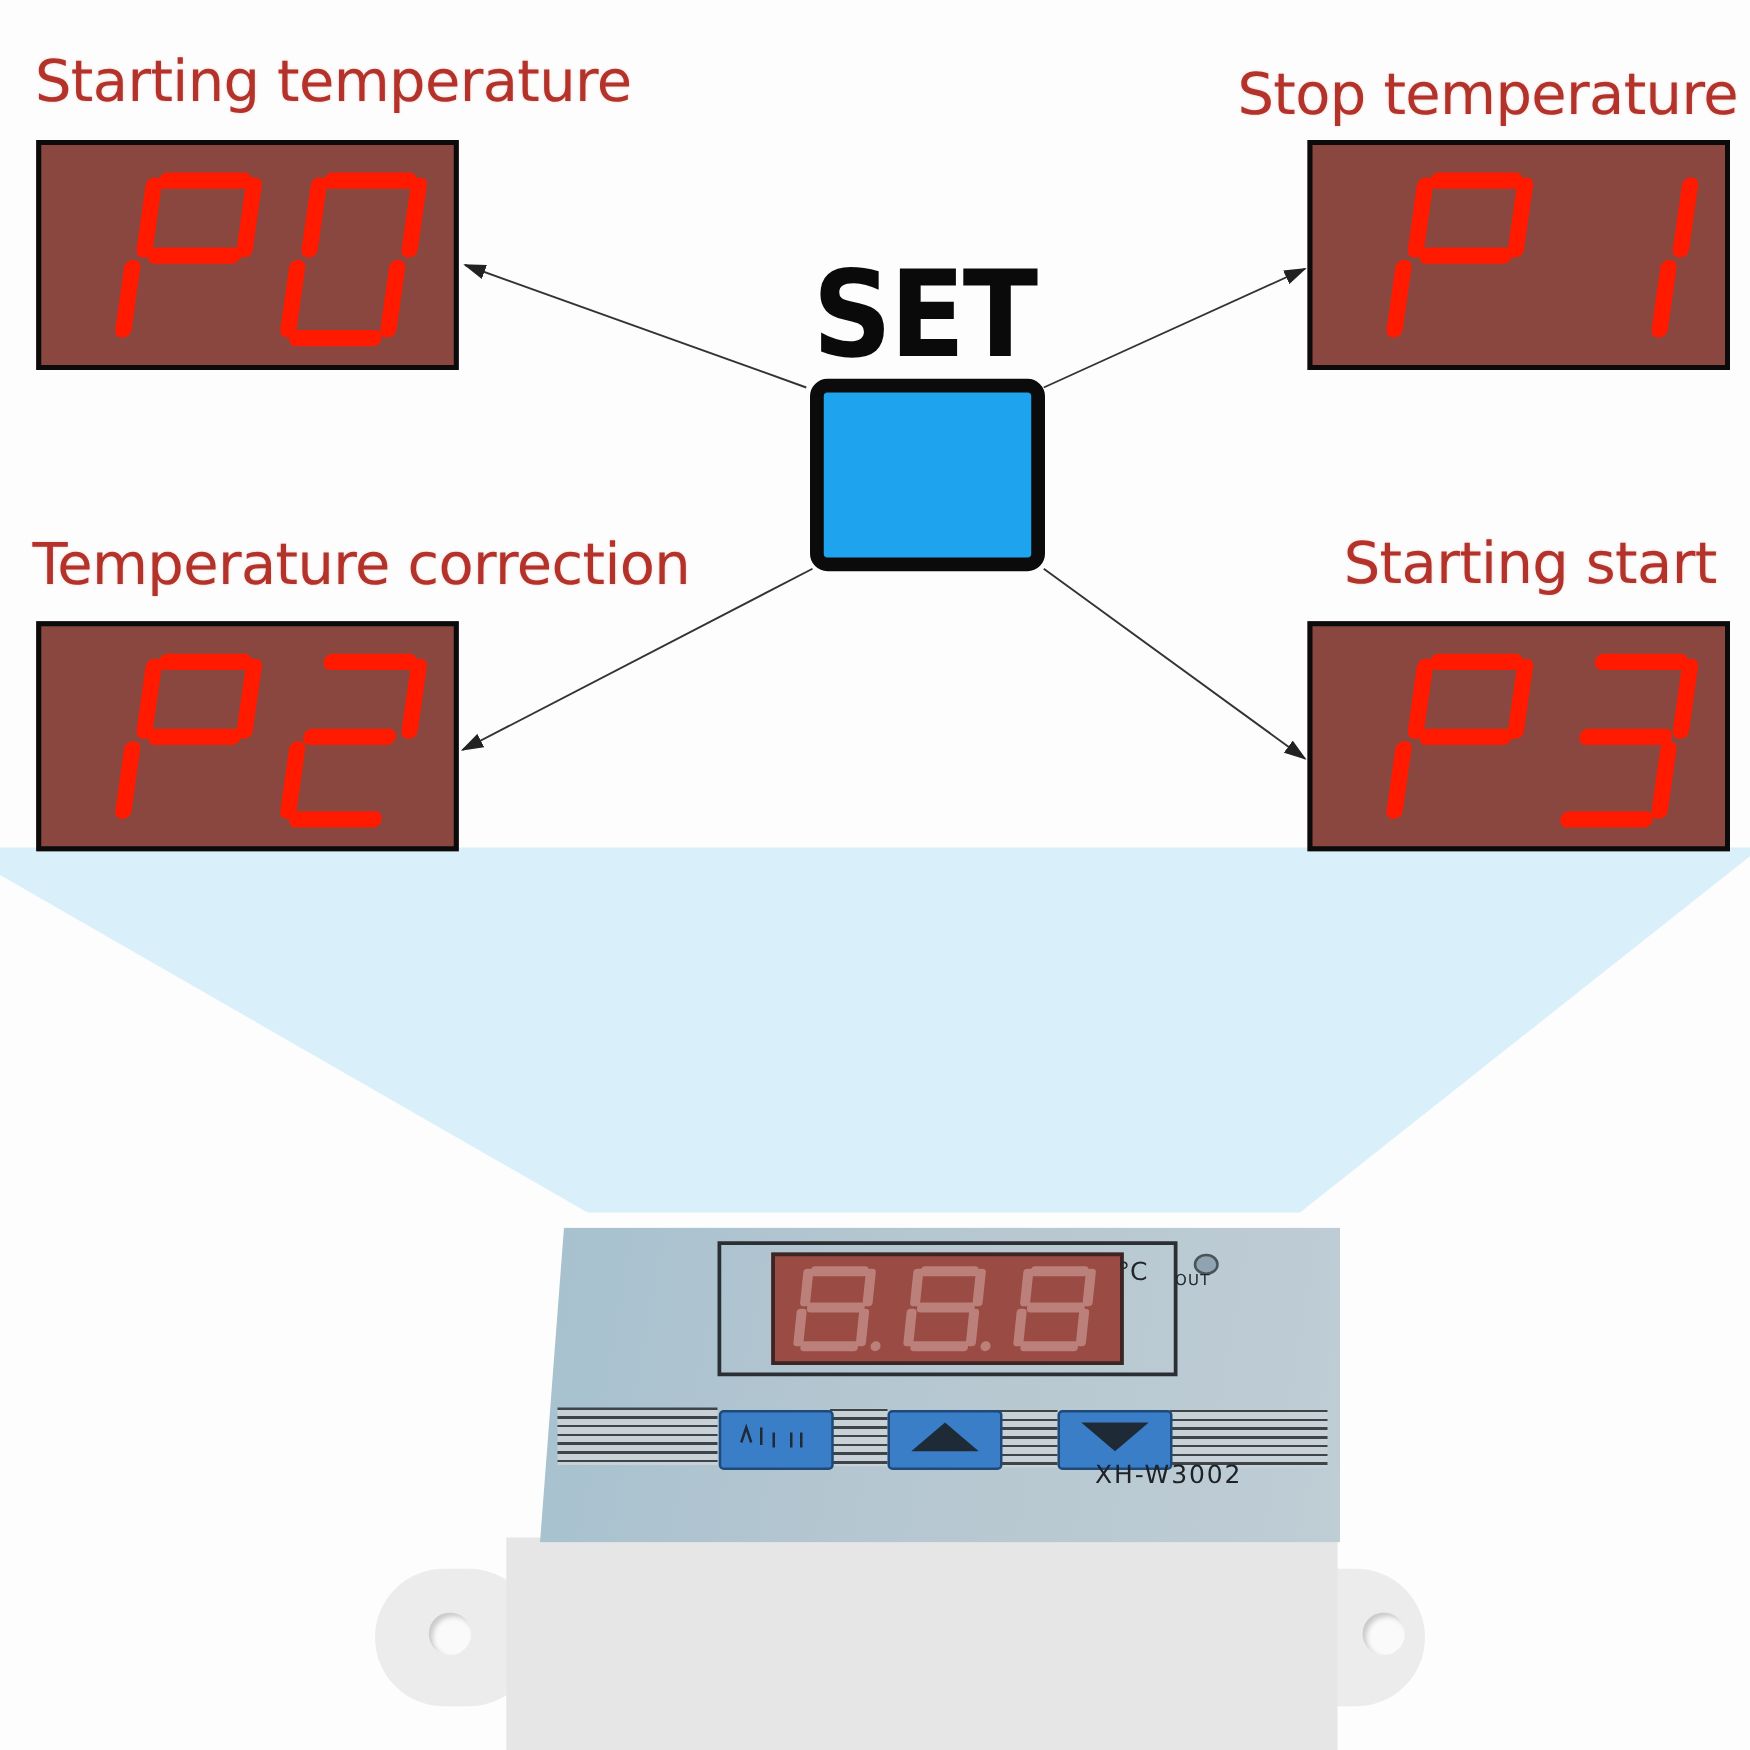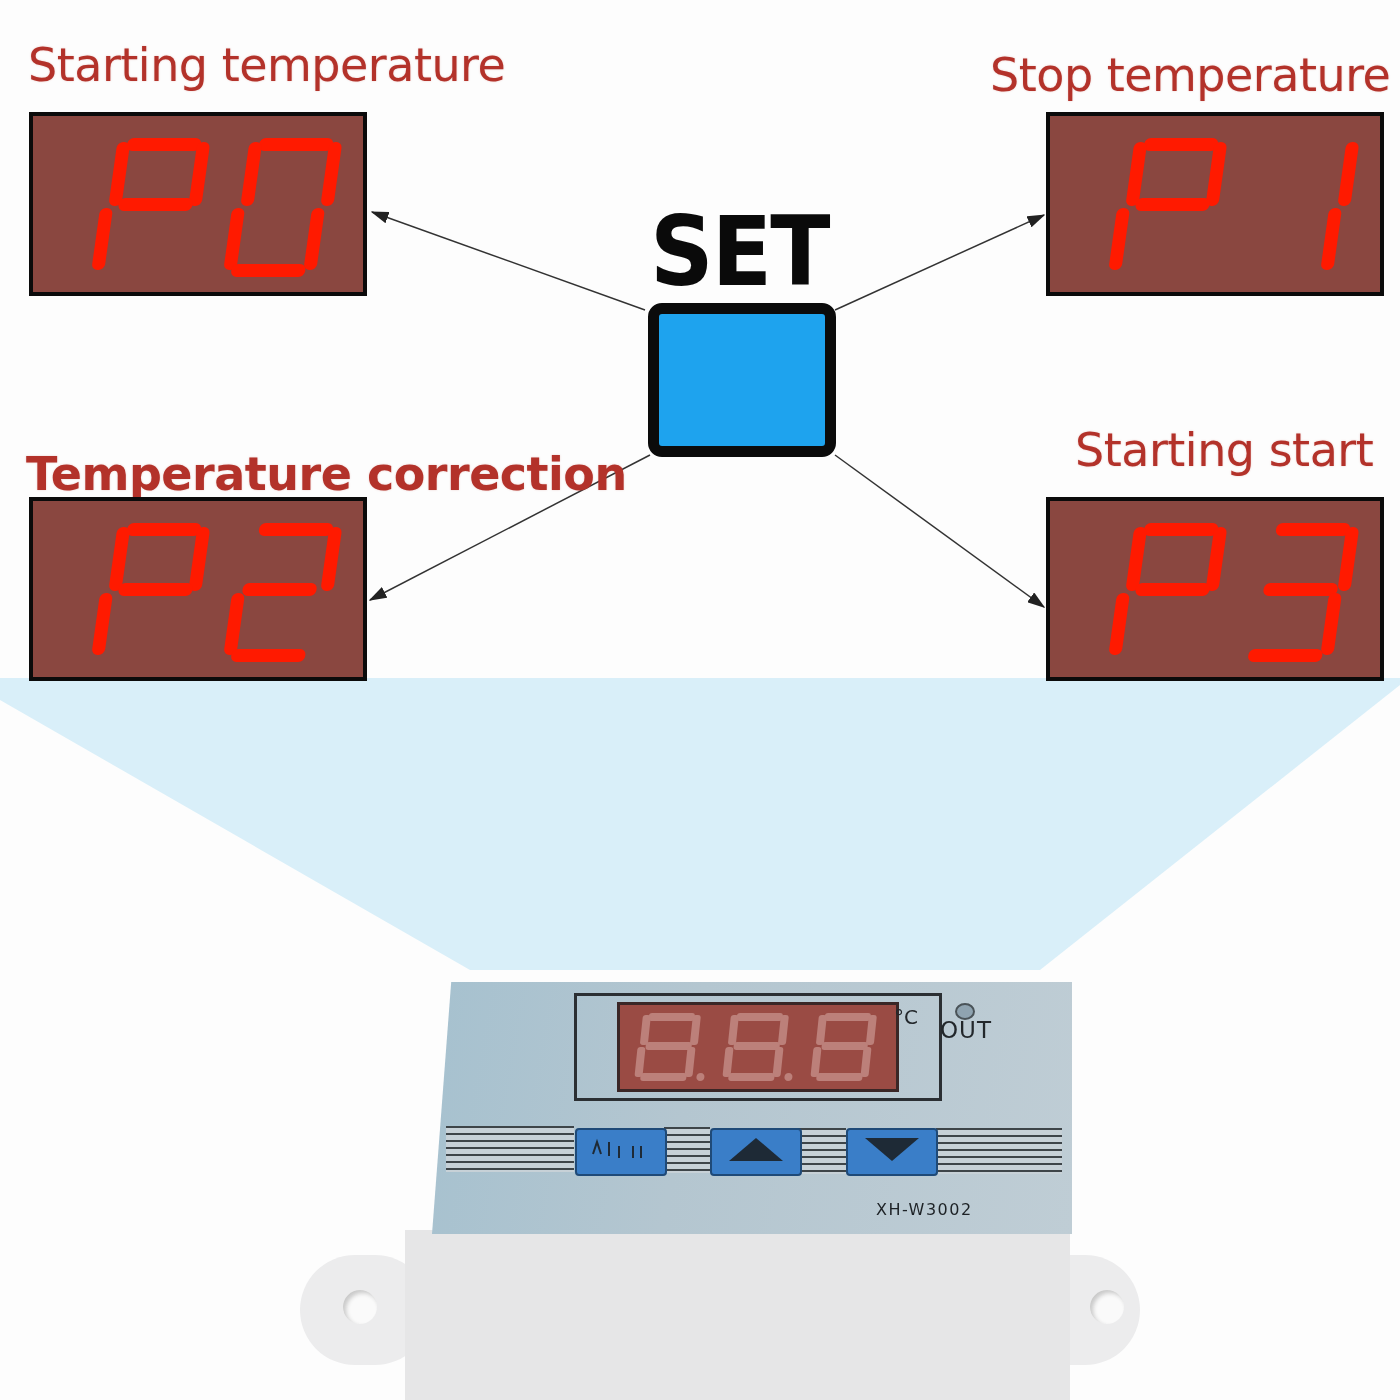--- a/index.html
+++ b/index.html
@@ -14,27 +14,27 @@
   
   .device-body{position:absolute;left:405px;top:1230px;width:665px;height:170px;background:#e6e6e7;}
   .ear{position:absolute;top:1255px;width:130px;height:110px;background:#ececed;border-radius:55px;}
   .ear-hole{position:absolute;width:34px;height:34px;border-radius:50%;background:#fafafa;box-shadow:inset 3px 3px 4px #c9c9c9;}
   .panel{position:absolute;left:432px;top:982px;width:640px;height:252px;background:linear-gradient(100deg,#a6c1cf 0%,#b4c6d0 40%,#bfcdd5 100%);clip-path:polygon(3% 0,100% 0,100% 100%,0 100%);}
   .panel-frame{position:absolute;left:574px;top:993px;width:362px;height:102px;border:3px solid #2b2f33;}
   .panel-lcd{position:absolute;left:617px;top:1002px;width:276px;height:84px;background:#9a4b44;border:3px solid #3a2626;}
   .panel-lcd svg{position:absolute;left:0;top:0;}
   .unit{position:absolute;left:894px;top:1005px;font-size:20px;color:#22272b;}
   .out-led{position:absolute;left:955px;top:1003px;width:16px;height:13px;border-radius:50%;background:#8fa3b0;border:2px solid #4a5358;}
-  .out-label{position:absolute;left:940px;top:1017px;font-size:23px;color:#22272b;letter-spacing:1px;}
+  .out-label{position:absolute;left:940px;top:1017px;font-size:12px;color:#22272b;letter-spacing:1px;}
   .stripes{position:absolute;height:46px;background:repeating-linear-gradient(to bottom,#3e4549 0 2px,#c7d1d7 2px 7px);}
   .pbtn{position:absolute;top:1128px;width:88px;height:44px;background:#3a7ec8;border:2px solid #1f4a78;border-radius:4px;cursor:pointer;}
   .pbtn .tri-up{position:absolute;left:17px;top:8px;width:0;height:0;border-left:27px solid transparent;border-right:27px solid transparent;border-bottom:23px solid #1e2a36;}
   .pbtn .tri-down{position:absolute;left:17px;top:8px;width:0;height:0;border-left:27px solid transparent;border-right:27px solid transparent;border-top:23px solid #1e2a36;}
   .pbtn .set-glyph{position:absolute;left:10px;top:6px;width:66px;height:26px;}
-  .model{position:absolute;left:876px;top:1200px;font-size:16px;color:#1d2226;letter-spacing:1.5px;}
+  .model{position:absolute;left:876px;top:1167px;font-size:20px;color:#1d2226;letter-spacing:1.5px;}
 </style>
 </head>
 <body>
 
 <svg class="beam" viewBox="0 0 1400 1400">
   <polygon points="0,678 1400,678 1400,685 1040,970 470,970 0,700" fill="#d9eff9"></polygon>
 </svg>
 
 <svg class="arrows" viewBox="0 0 1400 700">
   <defs>
@@ -43,21 +43,21 @@
     </marker>
   </defs>
   <line x1="645" y1="310" x2="372" y2="212" stroke="#333" stroke-width="1.5" marker-end="url(#ah)"></line>
   <line x1="835" y1="310" x2="1044" y2="215" stroke="#333" stroke-width="1.5" marker-end="url(#ah)"></line>
   <line x1="650" y1="455" x2="370" y2="600" stroke="#333" stroke-width="1.5" marker-end="url(#ah)"></line>
   <line x1="835" y1="455" x2="1044" y2="607" stroke="#333" stroke-width="1.5" marker-end="url(#ah)"></line>
 </svg>
 
 <div class="label" style="left:28px;top:38px;">Starting temperature</div>
 <div class="label" style="left:990px;top:48px;">Stop temperature</div>
-<div class="label" style="left:26px;top:447px;font-weight:bold;">Temperature correction</div>
+<div class="label" style="left:26px;top:424px;">Temperature correction</div>
 <div class="label" style="left:1075px;top:423px;">Starting start</div>
 
 <div class="lcd" style="left:29px;top:112px;">
   <svg viewBox="0 0 330 176">
     <g fill="#ff1a00" transform="skewX(-8) translate(20,0)">
 
       <rect x="78" y="22" width="74" height="13" rx="6"></rect>
       <rect x="68" y="26" width="13" height="64" rx="6"></rect>
       <rect x="148" y="26" width="13" height="64" rx="6"></rect>
       <rect x="78" y="82" width="74" height="13" rx="6"></rect>

